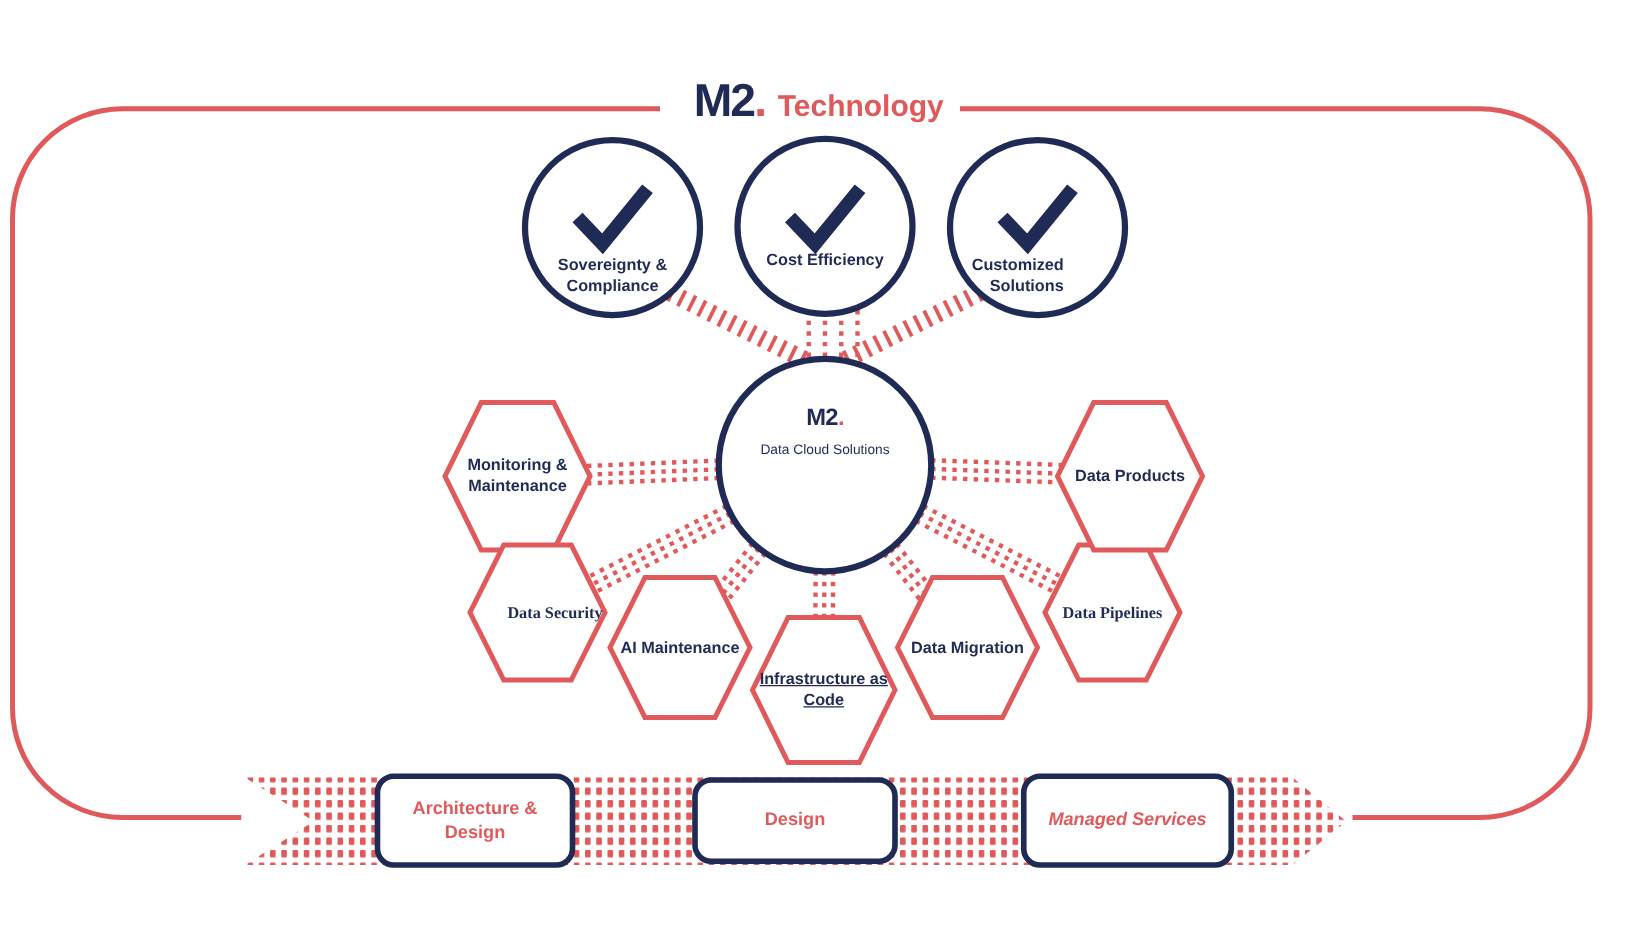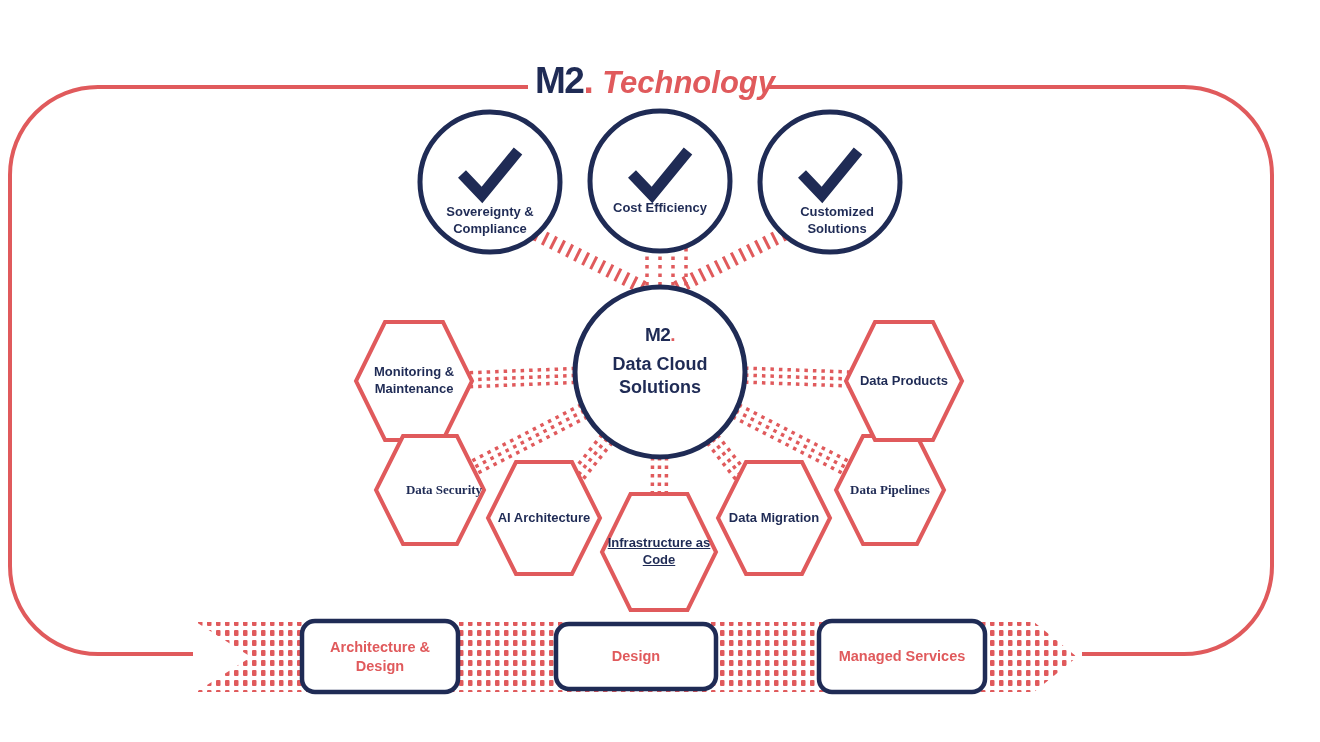--- a/index.html
+++ b/index.html
@@ -31,28 +31,28 @@
 
   .benefit-label{font-size:13px;line-height:1.3;}
   .hex-label{font-size:13px;line-height:1.3;}
 
   .title-bar{
     position:absolute;left:460px;top:60px;width:390px;height:46px;
     display:flex;justify-content:center;align-items:baseline;gap:10px;
   }
   .logo-mark{font-size:37px;font-weight:bold;letter-spacing:-1.5px;color:var(--navy);}
   .logo-mark .dot{color:var(--coral);}
-  .title-text{font-size:31px;font-weight:bold;font-style:italic;color:var(--coral);}
+  .title-text{font-size:24px;font-weight:bold;color:var(--coral);}
 
   .center-block{
     position:absolute;left:575px;top:324px;width:170px;text-align:center;
   }
   .center-logo{font-size:19px;font-weight:bold;letter-spacing:-0.5px;color:var(--navy);}
   .center-logo .dot{color:var(--coral);}
-  .center-label{width:122px;margin:7px auto 0;font-size:18px;font-weight:bold;
+  .center-label{width:122px;margin:7px auto 0;font-size:11px;font-weight:normal;
     line-height:1.3;color:var(--navy);}
 
   .process-label{
     display:flex;align-items:center;justify-content:center;
     font-size:14.5px;line-height:1.3;
   }
   .process-label .inner{display:block;}
   .process-label .narrow{width:116px;}
 </style>
 </head>
@@ -135,38 +135,38 @@
     <rect class="white-navy" x="819" y="621" width="166" height="71" rx="13" stroke-width="4.5"></rect>
   </svg>
 
   <div class="title-bar">
     <span class="logo-mark"><span>M2</span><span class="dot">.</span></span>
     <span class="title-text">Technology</span>
   </div>
 
   <div class="label navy-text benefit-label" style="left:425px;top:204px;width:130px;">Sovereignty &amp; Compliance</div>
   <div class="label navy-text benefit-label" style="left:595px;top:200px;width:130px;">Cost Efficiency</div>
-  <div class="label navy-text benefit-label" style="left:772px;top:204px;width:130px;">Customized Solutions</div>
+  <div class="label navy-text benefit-label" style="left:721px;top:204px;width:130px;text-align:right;">Customized Solutions</div>
 
   <div class="center-block">
     <div class="center-logo"><span>M2</span><span class="dot">.</span></div>
     <div class="center-label">Data Cloud Solutions</div>
   </div>
 
   <div class="label navy-text hex-label" style="left:359px;top:364px;width:110px;">Monitoring &amp; Maintenance</div>
   <div class="label navy-text hex-label" style="left:386px;top:482px;width:116px;font-family:Liberation Serif, serif;">Data Security</div>
-  <div class="label navy-text hex-label" style="left:489px;top:510px;width:110px;">AI Architecture</div>
+  <div class="label navy-text hex-label" style="left:489px;top:510px;width:110px;">AI Maintenance</div>
   <div class="label navy-text hex-label" style="left:604px;top:535px;width:110px;text-decoration:underline;">Infrastructure as Code</div>
   <div class="label navy-text hex-label" style="left:719px;top:510px;width:110px;">Data Migration</div>
   <div class="label navy-text hex-label" style="left:835px;top:482px;width:110px;font-family:Liberation Serif, serif;">Data Pipelines</div>
   <div class="label navy-text hex-label" style="left:849px;top:373px;width:110px;">Data Products</div>
 
   <div class="label coral-text process-label" style="left:302px;top:621px;width:156px;height:71px;">
     <span class="inner narrow">Architecture &amp; Design</span>
   </div>
   <div class="label coral-text process-label" style="left:556px;top:624px;width:160px;height:65px;">
     <span class="inner">Design</span>
   </div>
-  <div class="label coral-text process-label" style="left:819px;top:621px;width:166px;height:71px;">
+  <div class="label coral-text process-label" style="left:819px;top:621px;width:166px;height:71px;font-style:italic;">
     <span class="inner">Managed Services</span>
   </div>
 
 </div>
 
 </body></html>

